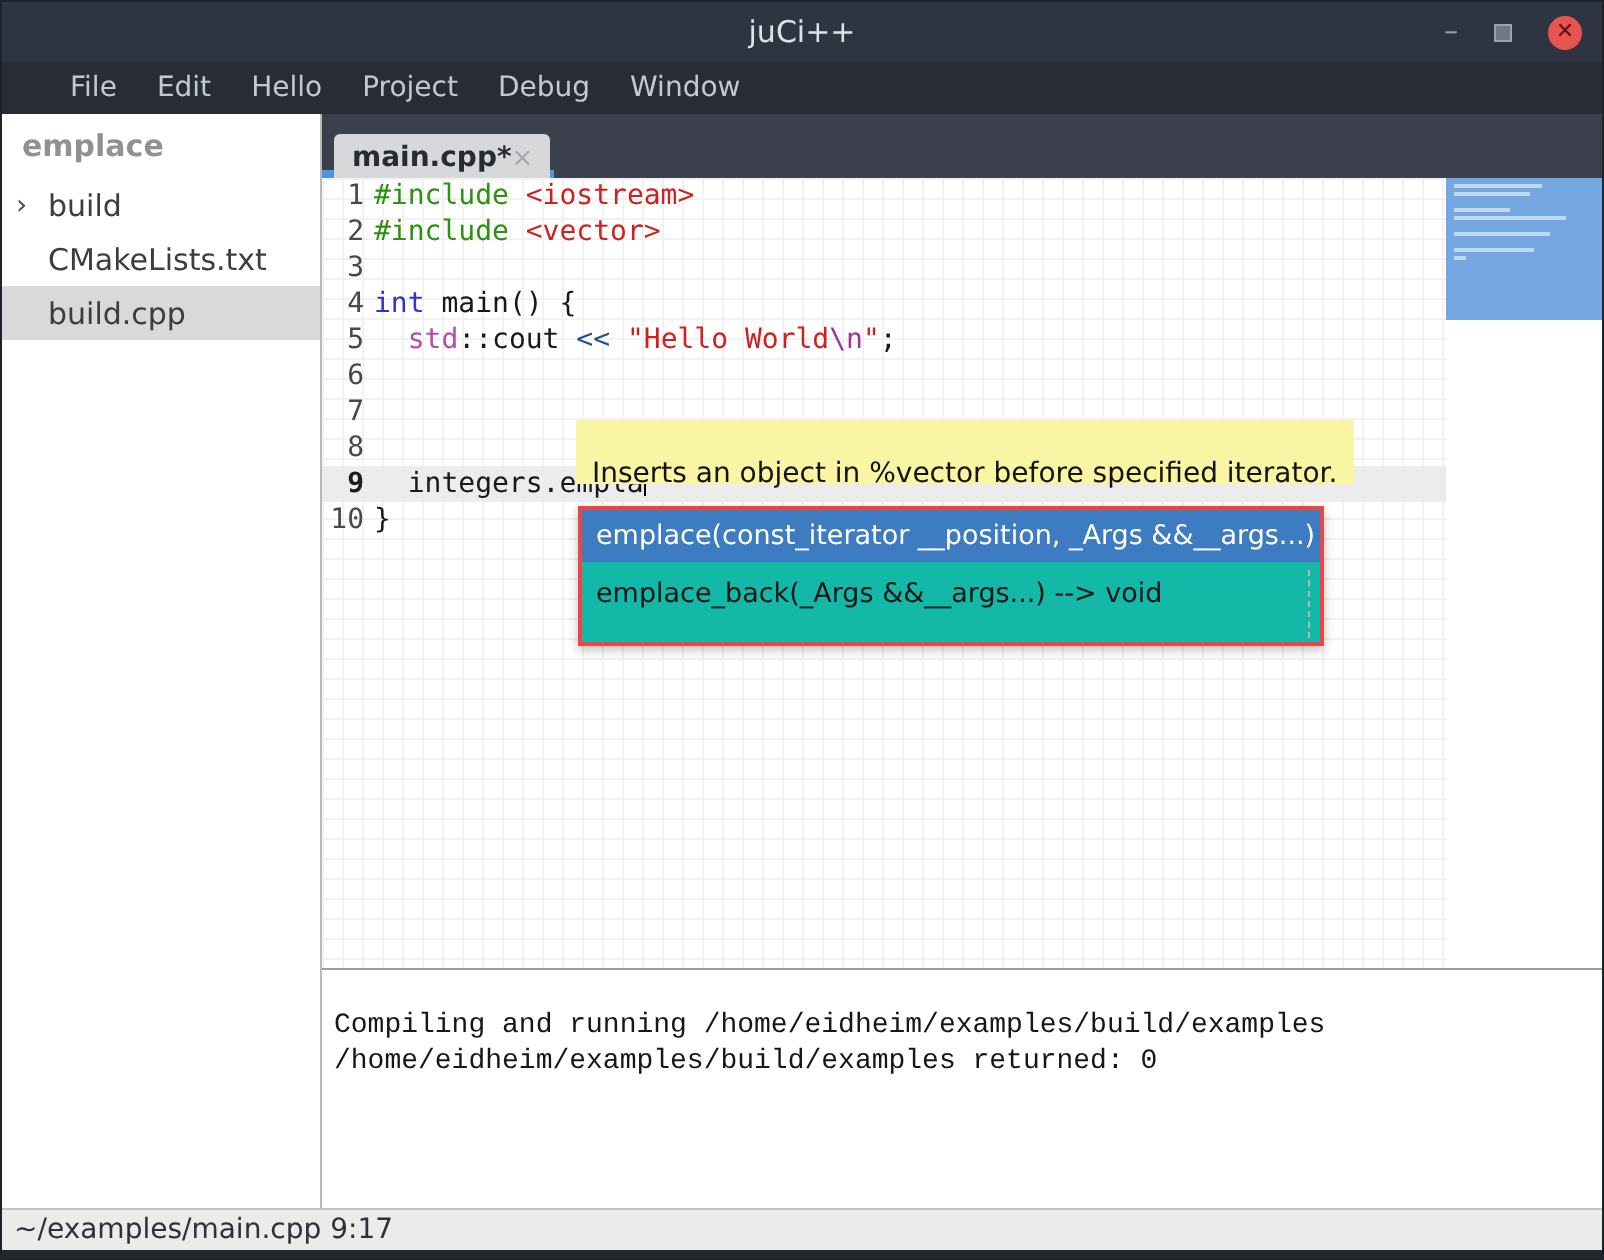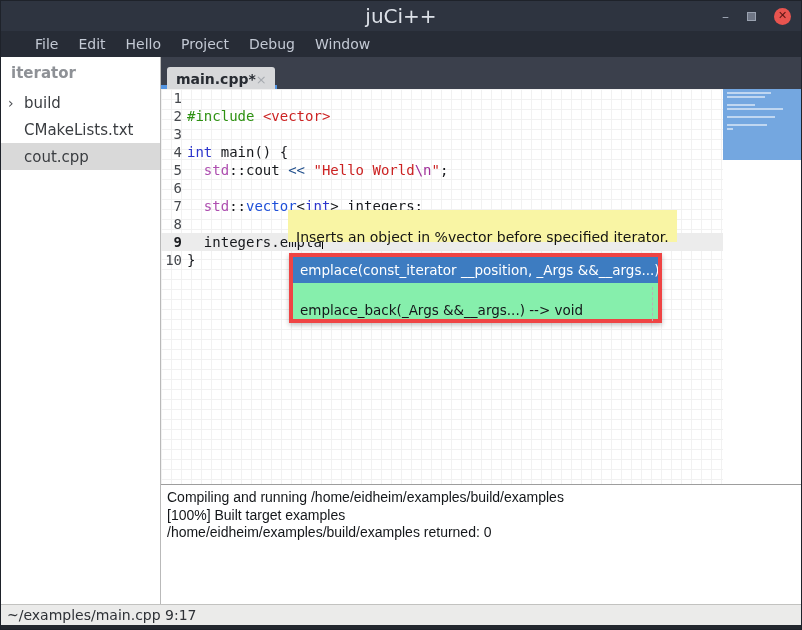--- a/index.html
+++ b/index.html
@@ -7,21 +7,21 @@
   #window {
     position:relative; width:802px; height:630px; overflow:hidden;
     background:var(--title-bg,#2e3440);
     border:1px solid #1e222a;
     font-family:"DejaVu Sans", sans-serif;
   }
   
   #titlebar { position:absolute; left:0; top:0; width:800px; height:30px;
     background:var(--title-bg,#2e3440); display:flex; align-items:center; }
   #window-title { position:absolute; left:0; right:0; text-align:center;
-    color:#dde1e8; font-size:20px; }
+    color:#dde1e8; font-size:15px; }
   #win-controls { position:absolute; right:10px; top:0; height:30px;
     display:flex; align-items:center; gap:18px; }
   .win-btn { color:#9aa2b0; font-size:14px; line-height:14px; cursor:default; }
   #maximize-btn .sq { display:block; width:9px; height:9px;
     border:1px solid #9aa2b0; background:#6f7685; }
   #close-btn { width:17px; height:17px; border-radius:50%;
     background:var(--close-btn,#e8544f); color:#5a1512; font-size:11px;
     font-weight:bold; display:flex; align-items:center; justify-content:center; }
   
   #menubar { position:absolute; left:0; top:30px; width:800px; height:26px;
@@ -77,33 +77,33 @@
     background:#ffffff; }
   #minimap-slider { position:absolute; left:0; top:0; width:78px; height:71px;
     background:var(--minimap-slider,#74a7e0); }
   #minimap-slider .mark { position:absolute; left:4px; height:2px;
     background:rgba(255,255,255,0.55); }
   
   #doc-tooltip { position:absolute; left:287px; top:209px; height:22px;
     background:var(--tooltip-bg,#f9f5a4); color:#141414; font-size:14px;
     line-height:22px; padding:16px 8px; white-space:nowrap; }
   #autocomplete { position:absolute; left:288px; top:252px; width:373px; height:70px;
-    background:#86efac; border:4px solid #ef4444;
+    background:#14b8a6; border:2px solid #ef4444;
     box-shadow:0 2px 5px rgba(0,0,0,0.25); font-size:13.5px; }
   .ac-row { height:26px; line-height:26px; padding:0 7px; white-space:nowrap;
     overflow:hidden; color:#14171a; }
   .ac-row.selected { background:var(--selection-bg,#3d7cc1); color:#ffffff; }
-  .ac-row + .ac-row { margin-top:14px; }
+  .ac-row + .ac-row { margin-top:3px; }
   #ac-scroll-dash { position:absolute; right:5px; top:30px; height:34px;
     border-left:1px dashed #b5b5b5; }
   
   #output { position:absolute; left:160px; top:483px; width:640px; height:120px;
     background:#ffffff; border-top:1px solid #9d9d9d;
-    font-family:Liberation Sans, sans-serif; font-size:14px; color:#14171a;
-    padding:4px 0 0 6px; }
+    font-family:Liberation Mono, monospace; font-size:14px; color:#14171a;
+    padding:20px 0 0 6px; }
   .out-line { height:17.5px; line-height:17.5px; white-space:pre; }
   
   #statusbar { position:absolute; left:0; top:603px; width:800px; height:21px;
     background:var(--status-bg,#ebebea); border-top:1px solid #c2c2c0;
     color:#2e3136; font-size:14px; line-height:20px; padding-left:6px; }
   #bottom-strip { position:absolute; left:0; top:624px; width:800px; height:4px;
     background:#23272e; }
 </style>
 </head>
 <body>
@@ -124,54 +124,54 @@
   <div id="menubar">
       <span class="menu-item">File</span>
       <span class="menu-item">Edit</span>
       <span class="menu-item">Hello</span>
       <span class="menu-item">Project</span>
       <span class="menu-item">Debug</span>
       <span class="menu-item">Window</span>
     </div>
 
   <div id="sidebar">
-    <div id="sidebar-header">iterator</div>
+    <div id="sidebar-header">emplace</div>
     <div id="side-items">
         <div class="side-row">
           <span class="chev">›</span>
           <span class="lbl">build</span>
         </div>
         <div class="side-row">
           <span class="pad"></span>
           <span class="lbl">CMakeLists.txt</span>
         </div>
         <div class="side-row selected">
           <span class="pad"></span>
-          <span class="lbl">cout.cpp</span>
+          <span class="lbl">build.cpp</span>
         </div>
       </div>
   </div>
 
   <div id="tabstrip">
     <div id="tab-underline"></div>
     <div id="tab-main">
       <span class="tab-label">main.cpp*</span>
       <span class="tab-close">×</span>
     </div>
   </div>
 
   <div id="editor">
     <div id="ed-lines">
-        <div class="ed-row"><div class="gutter-num">1</div></div>
+        <div class="ed-row"><div class="gutter-num">1</div><div class="code"><span class="tok-pre">#include</span><span> </span><span class="tok-inc">&lt;iostream&gt;</span></div></div>
         <div class="ed-row"><div class="gutter-num">2</div><div class="code"><span class="tok-pre">#include</span><span> </span><span class="tok-inc">&lt;vector&gt;</span></div></div>
         <div class="ed-row"><div class="gutter-num">3</div><div class="code"></div></div>
         <div class="ed-row"><div class="gutter-num">4</div><div class="code"><span class="tok-kw">int</span><span> main() {</span></div></div>
         <div class="ed-row"><div class="gutter-num">5</div><div class="code"><span>  </span><span class="tok-ns">std</span><span>::</span><span>cout</span><span> </span><span class="tok-op">&lt;&lt;</span><span> </span><span class="tok-str">"Hello World</span><span class="tok-esc">\n</span><span class="tok-str">"</span><span>;</span></div></div>
         <div class="ed-row"><div class="gutter-num">6</div><div class="code"></div></div>
-        <div class="ed-row"><div class="gutter-num">7</div><div class="code"><span>  </span><span class="tok-ns">std</span><span>::</span><span class="tok-type">vector</span><span>&lt;</span><span class="tok-kw">int</span><span>&gt;</span><span> integers;</span></div></div>
+        <div class="ed-row"><div class="gutter-num">7</div></div>
         <div class="ed-row"><div class="gutter-num">8</div><div class="code"></div></div>
         <div class="ed-row current"><div class="gutter-num">9</div><div class="code"><span>  integers.empla</span><span class="caret"></span></div></div>
         <div class="ed-row"><div class="gutter-num">10</div><div class="code"><span>}</span></div></div>
       </div>
     <div id="minimap">
       <div id="minimap-slider">
           <div class="mark" style="top: 3px; width: 44px;"></div>
           <div class="mark" style="top: 7px; width: 38px;"></div>
           <div class="mark" style="top: 15px; width: 28px;"></div>
           <div class="mark" style="top: 19px; width: 56px;"></div>
@@ -187,20 +187,19 @@
   <div id="autocomplete">
     <div id="ac-rows">
         <div class="ac-row selected">emplace(const_iterator __position, _Args &amp;&amp;__args...)</div>
         <div class="ac-row">emplace_back(_Args &amp;&amp;__args...) --&gt; void</div>
       </div>
     <div id="ac-scroll-dash"></div>
   </div>
 
   <div id="output">
       <div class="out-line">Compiling and running /home/eidheim/examples/build/examples</div>
-      <div class="out-line">[100%] Built target examples</div>
       <div class="out-line">/home/eidheim/examples/build/examples returned: 0</div>
     </div>
 
   <div id="statusbar">~/examples/main.cpp 9:17</div>
   <div id="bottom-strip"></div>
 
 </div>
 
 </body></html>

